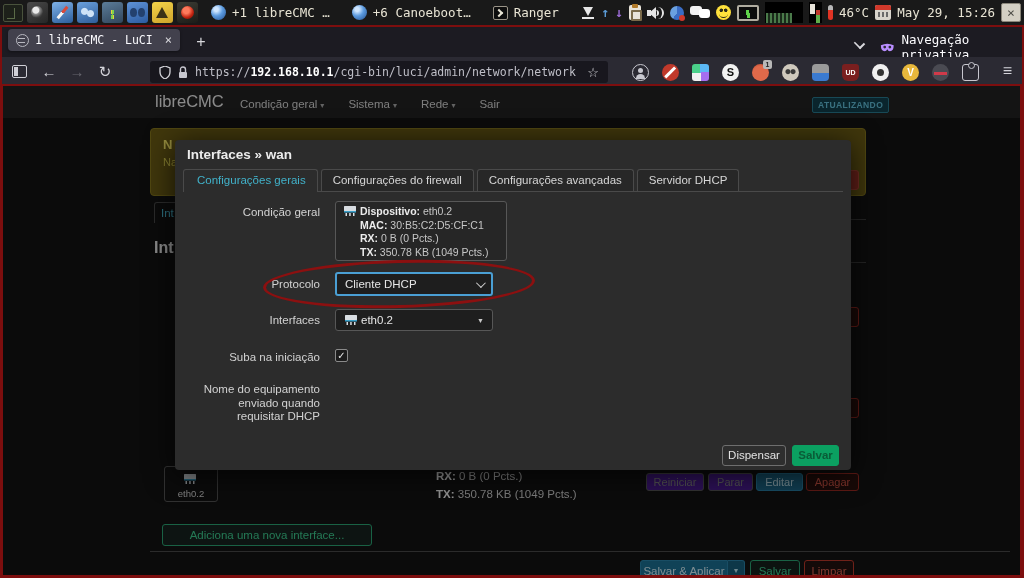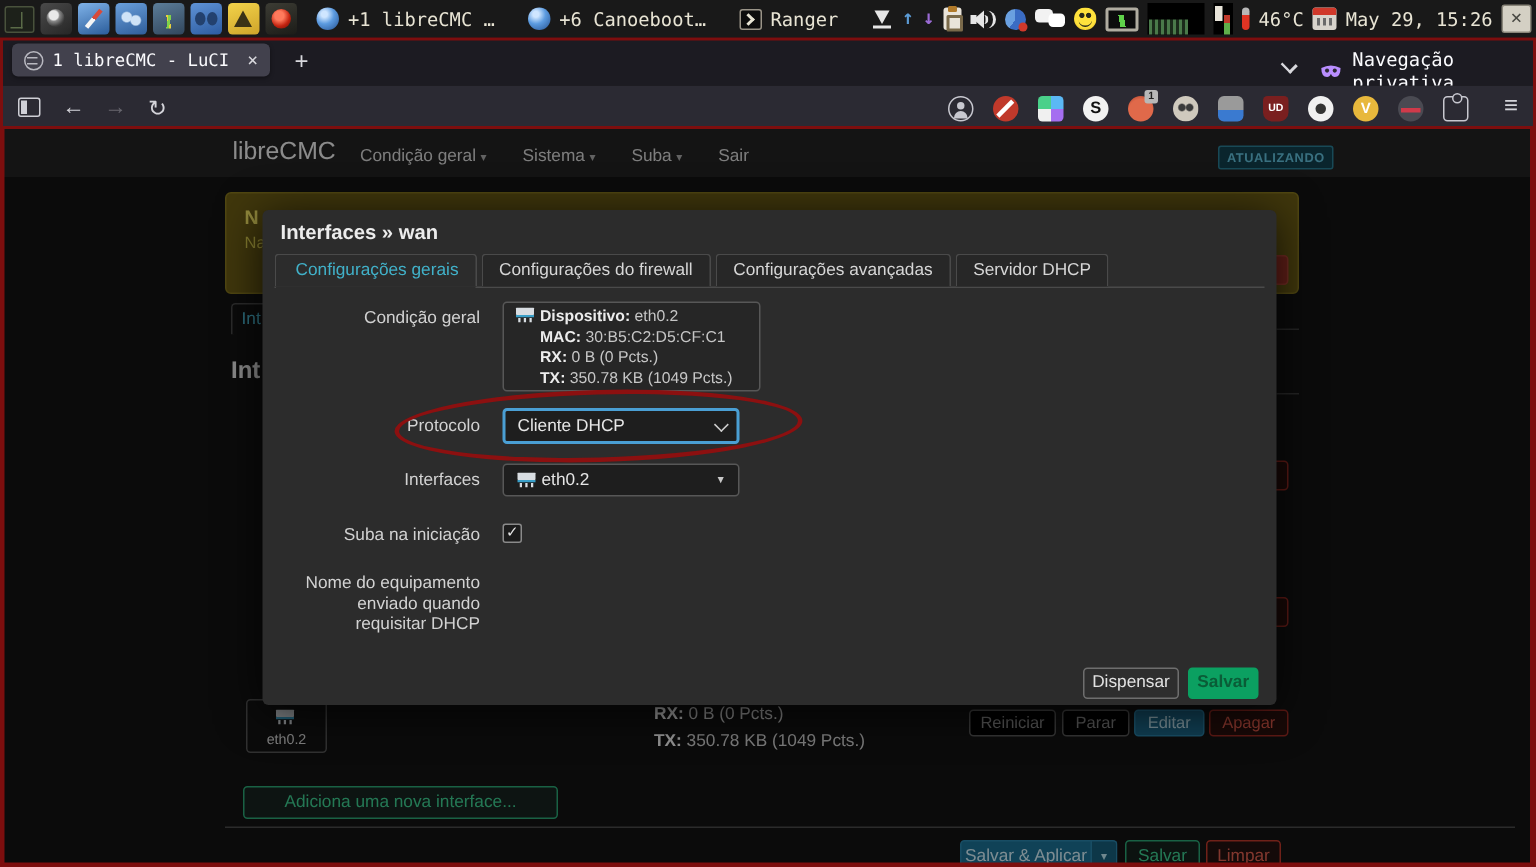--- a/index.html
+++ b/index.html
@@ -128,21 +128,21 @@
   .bg-tab { position:absolute; left:154px; top:116px; padding:4px 10px 4px 6px; border:1px solid #4a4a4a; border-bottom:none; border-radius:3px 3px 0 0; font-size:11.5px; color:#4fc2de; }
   .bg-heading { position:absolute; left:154px; top:153px; font-size:16px; font-weight:bold; color:#f0f0f0; }
   .bg-line { position:absolute; height:0; border-top:1px solid #3f3f3f; }
   .bg-redfrag { position:absolute; width:14px; height:20px; border:1px solid #a02c24; background:#2a100d; border-radius:3px; }
   .devbox { position:absolute; left:164px; top:380px; width:54px; height:36px; border:1px solid #555; border-radius:3px; text-align:center; padding-top:2px; }
   .devbox .eth { display:inline-block; }
   .devbox .lbl { font-size:9.5px; color:#d8d8d8; margin-top:1px; }
   .rxtx { position:absolute; left:436px; font-size:11.5px; color:#d4d4d4; white-space:nowrap; }
   .rxtx b { color:#fafafa; }
   .rowbtn { position:absolute; top:387px; height:18px; border-radius:3px; font-size:11px; text-align:center; line-height:16px; }
-  .rb-dim { border:1px solid #5a5a5a; color:#8a8a8a; background:#000000; }
+  .rb-dim { border:1px solid #5a5a5a; color:#8a8a8a; background:#4c1d95; }
   .rb-edit { background:#1d6a8c; border:1px solid #2a85ad; color:#c8ecf8; }
   .rb-del { background:#2a100d; border:1px solid #a02c24; color:#e05a4a; }
   .addbtn { position:absolute; left:162px; top:438px; width:210px; height:22px; border:1px solid #2ba876; border-radius:3px;
             color:#3ecf92; font-size:11.5px; text-align:center; line-height:20px; background:#182420; }
   .pg-divider { position:absolute; left:150px; top:465px; width:860px; border-top:1px solid #4a4a4a; }
   .ftbtn { position:absolute; top:474px; height:22px; border-radius:3px; font-size:11.5px; text-align:center; line-height:20px; }
   .fb-apply { left:640px; width:88px; background:#1d7396; color:#d8f2fc; border:1px solid #2a85ad; border-radius:3px 0 0 3px; }
   .fb-caret { left:728px; width:17px; background:#175f7d; color:#bfe8f5; border:1px solid #2a85ad; border-left:none; border-radius:0 3px 3px 0; font-size:8px; }
   .fb-save { left:750px; width:50px; border:1px solid #2ba876; color:#3ecf92; background:#16211d; }
   .fb-reset { left:804px; width:50px; border:1px solid #c0392b; color:#e06050; background:#241210; }
@@ -248,20 +248,31 @@
         <circle cx="11.5" cy="5" r="1.6" fill="#2b2a33"></circle>
     </svg>
     <span>Navegação privativa</span>
   </div>
 
   <div class="toolbar">
     <div class="sidebar-ico"></div>
     <span class="nav-ico">←</span>
     <span class="nav-ico dim">→</span>
     <span class="nav-ico">↻</span>
+    <div class="urlbar">
+      <svg width="12" height="13" viewBox="0 0 12 13">
+        <path d="M6 0 L11 2 V6 C11 9.5 8.5 11.8 6 13 C3.5 11.8 1 9.5 1 6 V2 Z" fill="none" stroke="#d4d4da" stroke-width="1.3"></path>
+      </svg>
+      <svg width="10" height="13" viewBox="0 0 10 13">
+        <rect x="1" y="6" width="8" height="6" rx="1" fill="#c8c8d0"></rect>
+        <path d="M2.5 6 V3.5 Q2.5 1 5 1 Q7.5 1 7.5 3.5 V6" fill="none" stroke="#c8c8d0" stroke-width="1.4"></path>
+      </svg>
+      <span class="url-text"><span>https://</span><b>192.168.10.1</b><span>/cgi-bin/luci/admin/network/network</span></span>
+      <span class="url-star">☆</span>
+    </div>
     <div class="extrow">
       <div class="ext e-profile"></div>
       <div class="ext e-noscript"></div>
       <div class="ext e-grid"></div>
       <div class="ext e-s">S</div>
       <div class="ext e-crab"></div>
       <div class="ext e-owl"></div>
       <div class="ext e-person"></div>
       <div class="ext e-ud">UD</div>
       <div class="ext e-eye"></div>
@@ -271,21 +282,21 @@
     </div>
     <span class="hamburger">≡</span>
   </div>
 
   <div class="page">
     <div class="pg-header"></div>
     <div class="brand">libreCMC</div>
     <div class="pg-nav">
       <span><span>Condição geral</span><span class="arr">▾</span></span>
       <span><span>Sistema</span><span class="arr">▾</span></span>
-      <span><span>Suba</span><span class="arr">▾</span></span>
+      <span><span>Rede</span><span class="arr">▾</span></span>
       <span><span>Sair</span></span>
     </div>
     <div class="badge">ATUALIZANDO</div>
     <div class="notice">
       <div class="notice-title">N</div>
       <div class="notice-body">Na</div>
       <div class="notice-btn"></div>
     </div>
     <div class="bg-tab">Int</div>
     <div class="bg-heading">Int</div>

